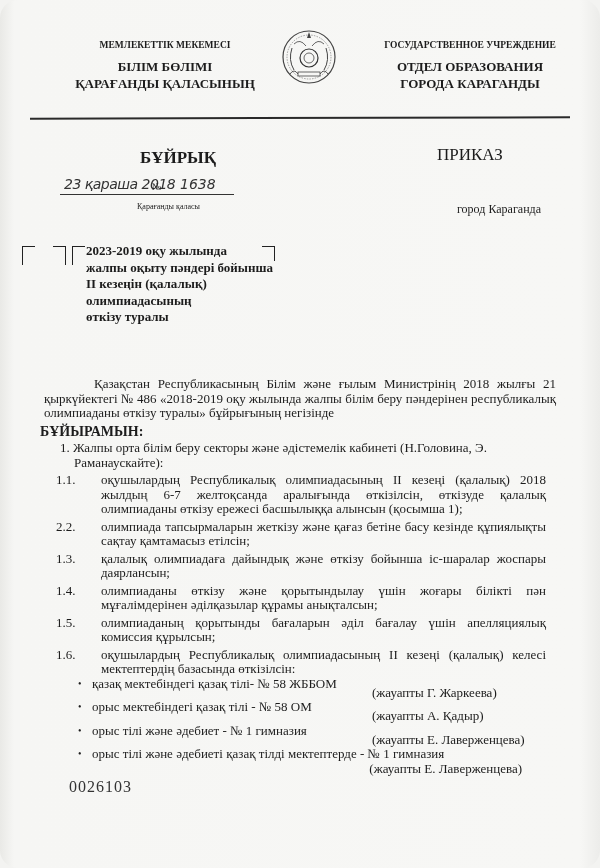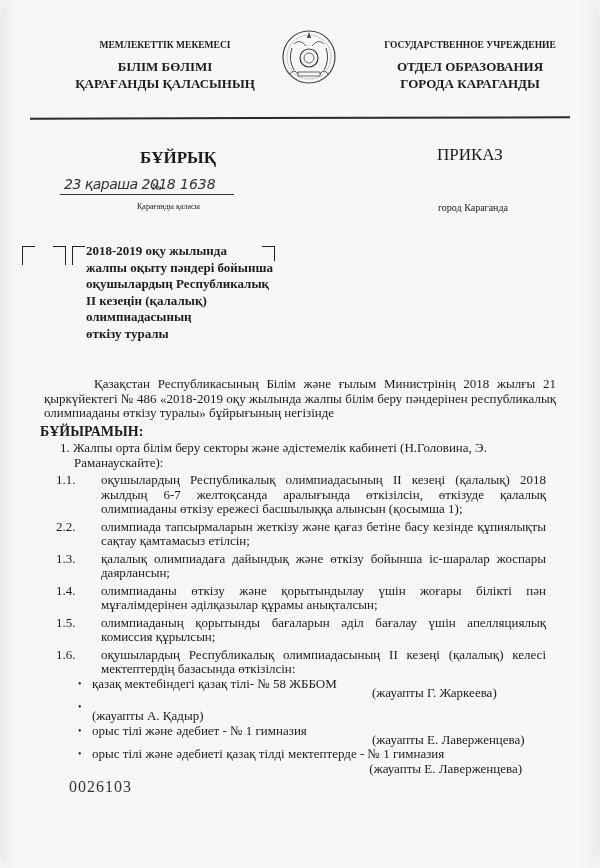--- a/index.html
+++ b/index.html
@@ -18,21 +18,21 @@
   .hdr-big { font-size: 13px; font-weight: bold; line-height: 17px; margin-top: 8px; }
   .emblem { position: absolute; left: 280px; top: 24px; width: 58px; height: 70px; }
   .rule { position: absolute; left: 30px; top: 117px; width: 540px; height: 2px; background: #2a2a2a; transform: rotate(-0.15deg); }
   .title-kz { position: absolute; left: 140px; top: 148px; font-size: 17px; font-weight: bold; }
   .title-ru { position: absolute; left: 437px; top: 145px; font-size: 17px; font-weight: normal; }
   .date-line { position: absolute; left: 60px; top: 178px; width: 174px; border-bottom: 1px solid #333; height: 16px; }
   .date-hand { position: absolute; left: 64px; top: 176px; font-family: "DejaVu Sans", sans-serif; font-style: italic; font-size: 14px; color: #333; letter-spacing: -0.5px; }
   .date-no { position: absolute; left: 152px; top: 181px; font-size: 10px; }
   .date-num { position: absolute; left: 180px; top: 176px; font-family: "DejaVu Sans", sans-serif; font-style: italic; font-size: 14px; color: #333; }
   .city-kz { position: absolute; left: 137px; top: 202px; font-size: 8px; }
-  .city-ru { position: absolute; left: 438px; top: 202px; font-size: 10px; }
+  .city-ru { position: absolute; left: 457px; top: 202px; font-size: 12px; }
   .bracket { position: absolute; border-color: #222; border-style: solid; border-width: 0; width: 12px; height: 12px; }
   .subject { position: absolute; left: 86px; top: 243px; font-size: 13px; font-weight: bold; line-height: 16.5px; width: 220px; }
   .body { position: absolute; left: 40px; top: 373px; width: 520px; font-size: 13px; line-height: 14.5px; }
   .para { text-indent: 50px; text-align: justify; margin: 4px; }
   .order-word { font-weight: bold; font-size: 14px; margin: 0; }
   .item1 { margin: 2px 0 0 0; padding-left: 34px; text-indent: -14px; }
   .sub { display: flex; margin-top: 3px; }
   .sub-num { width: 45px; flex: none; padding-left: 16px; }
   .sub-text { flex: 1; text-align: justify; padding-right: 14px; }
   .bullets { margin-top: 0; padding-left: 0; }
@@ -89,23 +89,22 @@
 <div class="date-num">1638</div>
 <div class="city-kz">Қарағанды қаласы</div>
 <div class="city-ru">город Караганда</div>
 
 <div class="bracket" style="left:22px;top:246px;border-top-width:1.5px;border-left-width:1.5px;height:18px;"></div>
 <div class="bracket" style="left:53px;top:246px;border-top-width:1.5px;border-right-width:1.5px;height:18px;"></div>
 <div class="bracket" style="left:72px;top:246px;border-top-width:1.5px;border-left-width:1.5px;height:18px;"></div>
 <div class="bracket" style="left:262px;top:246px;border-top-width:1.5px;border-right-width:1.5px;height:14px;"></div>
 
 <div class="subject">
-  <div>2018-2019 оқу жылында</div>
+  <div>2023-2019 оқу жылында</div>
   <div>жалпы оқыту пәндері бойынша</div>
-  <div>оқушылардың Республикалық</div>
   <div>II кезеңін (қалалық)</div>
   <div>олимпиадасының</div>
   <div>өткізу туралы</div>
 </div>
 
 <div class="body">
   <p class="para">Қазақстан Республикасының Білім және ғылым Министрінің 2018 жылғы 21 қыркүйектегі  № 486 «2018-2019 оқу жылында жалпы білім беру пәндерінен республикалық олимпиаданы өткізу туралы» бұйрығының негізінде</p>
   <p class="order-word">БҰЙЫРАМЫН:</p>
   <p class="item1">1. Жалпы орта білім беру секторы және әдістемелік кабинеті (Н.Головина, Э. Раманаускайте):</p>
 
@@ -135,20 +134,21 @@
   </div>
 
   <div class="bullets">
     <div class="bullet">
       <span class="bullet-dot">•</span>
       <span class="bullet-text">қазақ мектебіндегі қазақ тілі- № 58 ЖББОМ</span>
       <span class="bullet-resp">(жауапты Г. Жаркеева)</span>
     </div>
     <div class="bullet">
       <span class="bullet-dot">•</span>
+      <span class="bullet-text">орыс мектебіндегі қазақ тілі - № 58 ОМ</span>
       <span class="bullet-resp">(жауапты А. Қадыр)</span>
     </div>
     <div class="bullet">
       <span class="bullet-dot">•</span>
       <span class="bullet-text">орыс тілі және әдебиет - № 1 гимназия</span>
       <span class="bullet-resp">(жауапты Е. Лаверженцева)</span>
     </div>
     <div class="bullet-long">
       <span class="bullet-dot">•</span>
       <div>орыс тілі және әдебиеті қазақ тілді мектептерде - № 1 гимназия</div>

